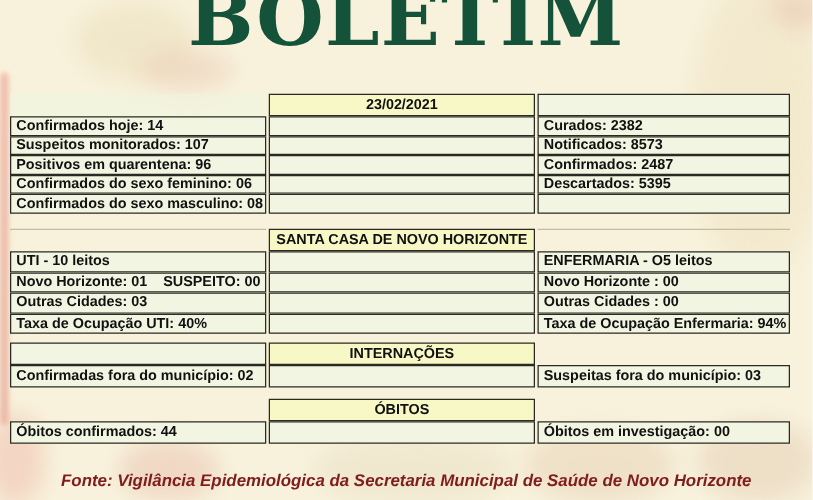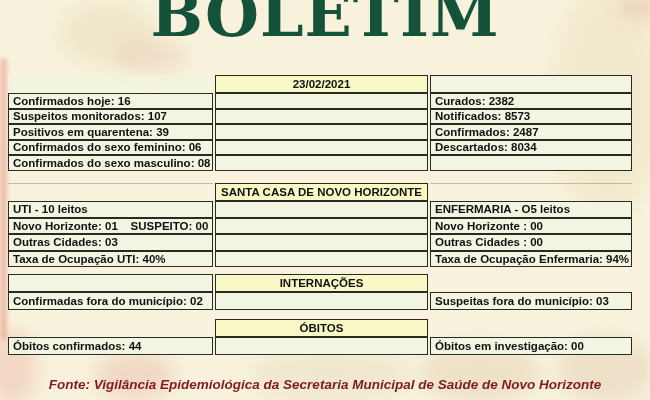--- a/index.html
+++ b/index.html
@@ -54,35 +54,35 @@
   <div class="blob" style="left:420px;top:342px;width:120px;height:60px;background:#e0c0a4;opacity:.35;"></div>
   <div class="blob" style="left:558px;top:336px;width:95px;height:66px;background:#d8b49a;opacity:.3;"></div>
 
   <h1 class="title">BOLETIM</h1>
 
   <div class="tbl tbl-cases">
     <div class="c pale"></div>
     <div class="c y">23/02/2021</div>
     <div class="c b"></div>
 
-    <div class="c b">Confirmados hoje: 16</div>
+    <div class="c b">Confirmados hoje: 14</div>
     <div class="c b"></div>
     <div class="c b">Curados: 2382</div>
 
     <div class="c b">Suspeitos monitorados: 107</div>
     <div class="c b"></div>
     <div class="c b">Notificados: 8573</div>
 
-    <div class="c b">Positivos em quarentena: 39</div>
+    <div class="c b">Positivos em quarentena: 96</div>
     <div class="c b"></div>
     <div class="c b">Confirmados: 2487</div>
 
     <div class="c b">Confirmados do sexo feminino: 06</div>
     <div class="c b"></div>
-    <div class="c b">Descartados: 8034</div>
+    <div class="c b">Descartados: 5395</div>
 
     <div class="c b">Confirmados do sexo masculino: 08</div>
     <div class="c b"></div>
     <div class="c b"></div>
   </div>
 
   <div class="tbl tbl-santa">
     <div class="c blank topline"></div>
     <div class="c y">SANTA CASA DE NOVO HORIZONTE</div>
     <div class="c blank topline"></div>

